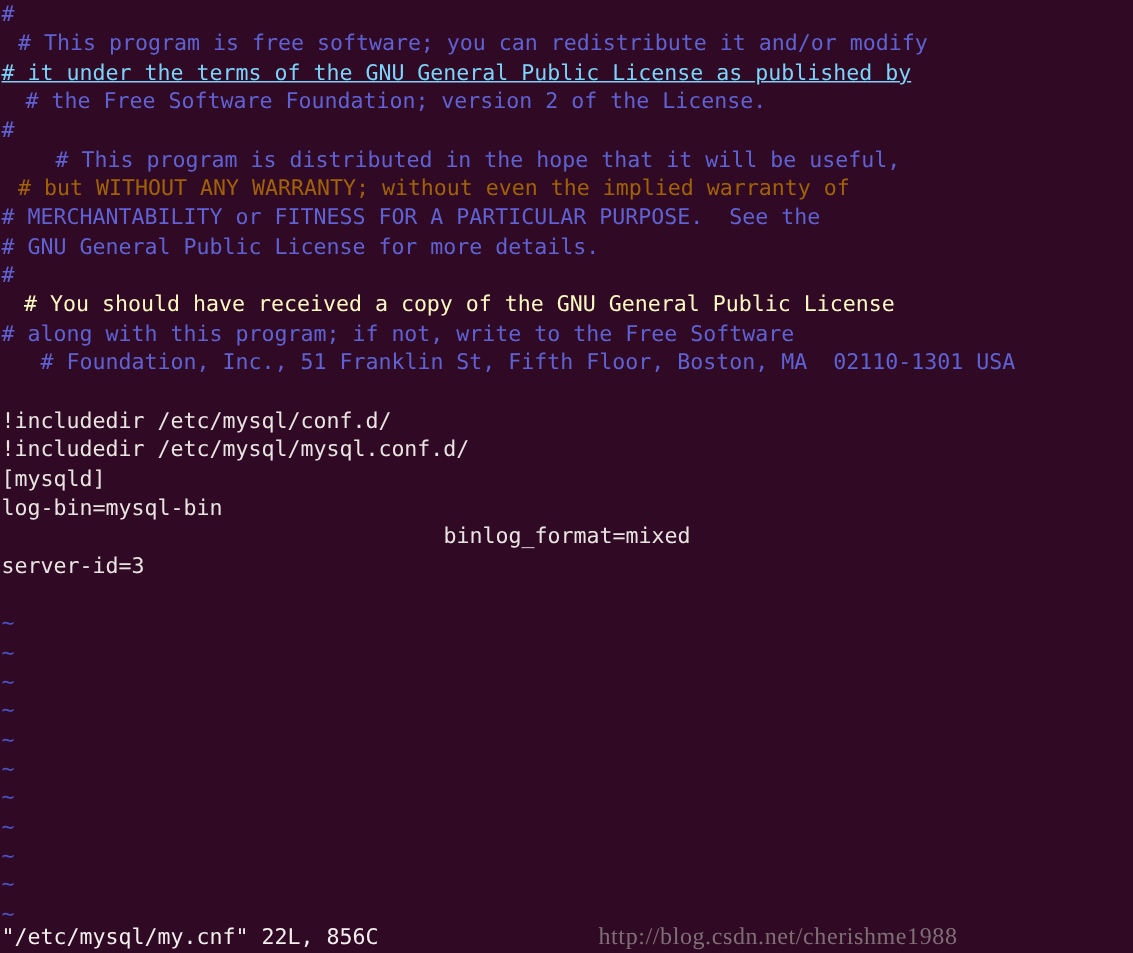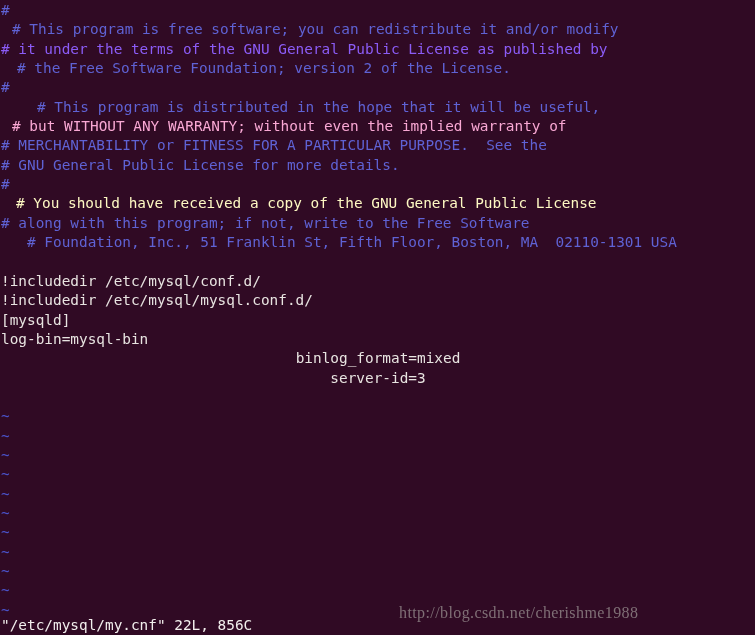--- a/index.html
+++ b/index.html
@@ -48,58 +48,58 @@
     white-space: pre;
     color: #f2efed;
     padding-left: 1px;
     font-family: "DejaVu Sans Mono", "Liberation Mono", monospace;
     font-size: 14.4px;
     line-height: 20px;
   }
   #watermark {
     position: absolute;
     left: 399px;
-    bottom: 12px;
+    bottom: 0;
     color: #8d8184;
     opacity: 0.85;
     font-family: "Liberation Serif", "DejaVu Serif", serif;
     font-size: 16px;
     line-height: 20px;
     letter-spacing: 0.4px;
     white-space: pre;
     pointer-events: none;
     user-select: none;
   }
 </style>
 </head>
 <body style="background: rgb(48, 10, 36);">
 
 <div id="terminal" style="background: rgb(48, 10, 36);">
 
   <div id="buffer">
       <div class="line comment" style="color: rgb(95, 98, 212);">#</div>
       <div class="line comment" style="color: rgb(95, 98, 212); padding-left: 12px;"># This program is free software; you can redistribute it and/or modify</div>
-      <div class="line comment" style="color: #8b5cf6;"># it under the terms of the GNU General Public License as published by</div>
+      <div class="line comment" style="color: #7dd3fc; text-decoration: underline;"># it under the terms of the GNU General Public License as published by</div>
       <div class="line comment" style="color: rgb(95, 98, 212); margin-left: 16px;"># the Free Software Foundation; version 2 of the License.</div>
       <div class="line comment" style="color: rgb(95, 98, 212);">#</div>
       <div class="line comment" style="color: rgb(95, 98, 212); margin-left: 36px;"># This program is distributed in the hope that it will be useful,</div>
-      <div class="line comment" style="color: #f9a8d4; padding-left: 12px;"># but WITHOUT ANY WARRANTY; without even the implied warranty of</div>
+      <div class="line comment" style="color: #a16207; padding-left: 12px;"># but WITHOUT ANY WARRANTY; without even the implied warranty of</div>
       <div class="line comment" style="color: rgb(95, 98, 212);"># MERCHANTABILITY or FITNESS FOR A PARTICULAR PURPOSE.  See the</div>
       <div class="line comment" style="color: rgb(95, 98, 212);"># GNU General Public License for more details.</div>
       <div class="line comment" style="color: rgb(95, 98, 212);">#</div>
       <div class="line comment" style="color: #fef9c3; margin-left: 15px;"># You should have received a copy of the GNU General Public License</div>
       <div class="line comment" style="color: rgb(95, 98, 212);"># along with this program; if not, write to the Free Software</div>
       <div class="line comment" style="color: rgb(95, 98, 212); margin-left: 26px;"># Foundation, Inc., 51 Franklin St, Fifth Floor, Boston, MA  02110-1301 USA</div>
       <div class="line blank"></div>
       <div class="line normal" style="color: rgb(232, 228, 225);">!includedir /etc/mysql/conf.d/</div>
       <div class="line normal" style="color: rgb(232, 228, 225);">!includedir /etc/mysql/mysql.conf.d/</div>
       <div class="line normal" style="color: rgb(232, 228, 225);">[mysqld]</div>
       <div class="line normal" style="color: rgb(232, 228, 225);">log-bin=mysql-bin</div>
       <div class="line normal" style="color: rgb(232, 228, 225); text-align: center;">binlog_format=mixed</div>
-      <div class="line normal" style="color: rgb(232, 228, 225); text-align: center;">server-id=3</div>
+      <div class="line normal" style="color: rgb(232, 228, 225);">server-id=3</div>
       <div class="line blank"></div>
       <div class="line tilde" style="color: rgb(74, 82, 200);">~</div>
       <div class="line tilde" style="color: rgb(74, 82, 200);">~</div>
       <div class="line tilde" style="color: rgb(74, 82, 200);">~</div>
       <div class="line tilde" style="color: rgb(74, 82, 200);">~</div>
       <div class="line tilde" style="color: rgb(74, 82, 200);">~</div>
       <div class="line tilde" style="color: rgb(74, 82, 200);">~</div>
       <div class="line tilde" style="color: rgb(74, 82, 200);">~</div>
       <div class="line tilde" style="color: rgb(74, 82, 200);">~</div>
       <div class="line tilde" style="color: rgb(74, 82, 200);">~</div>

